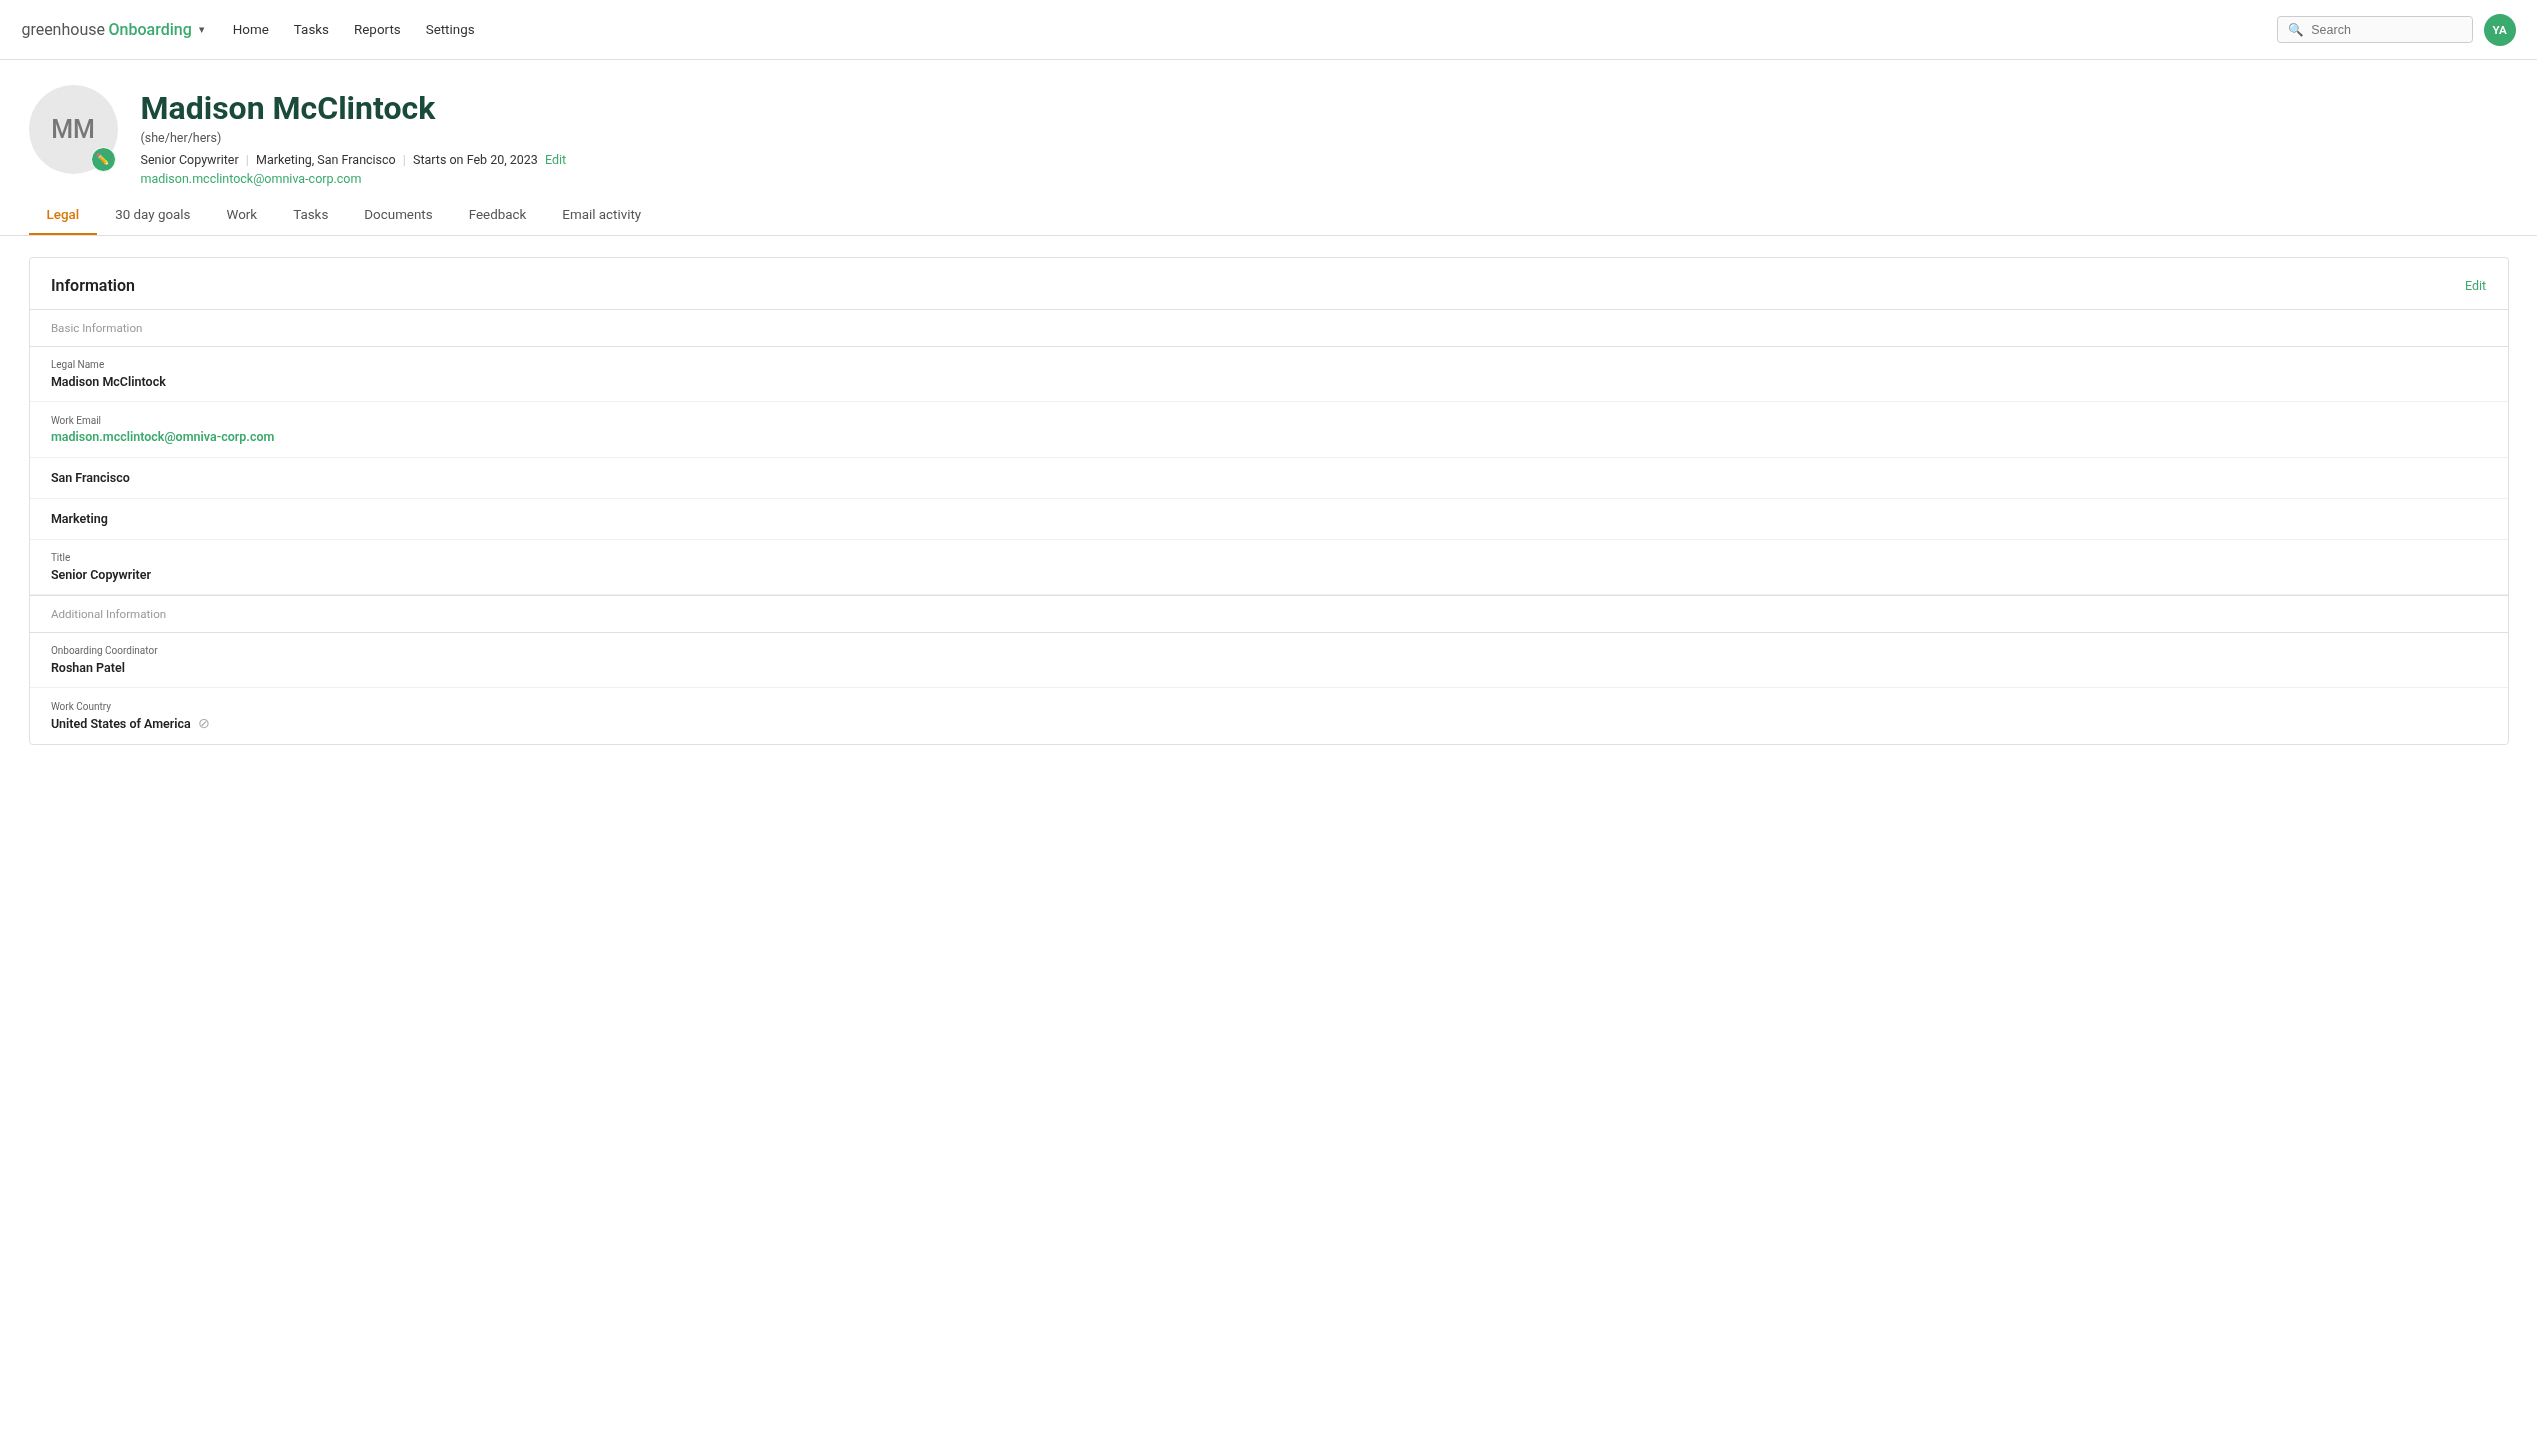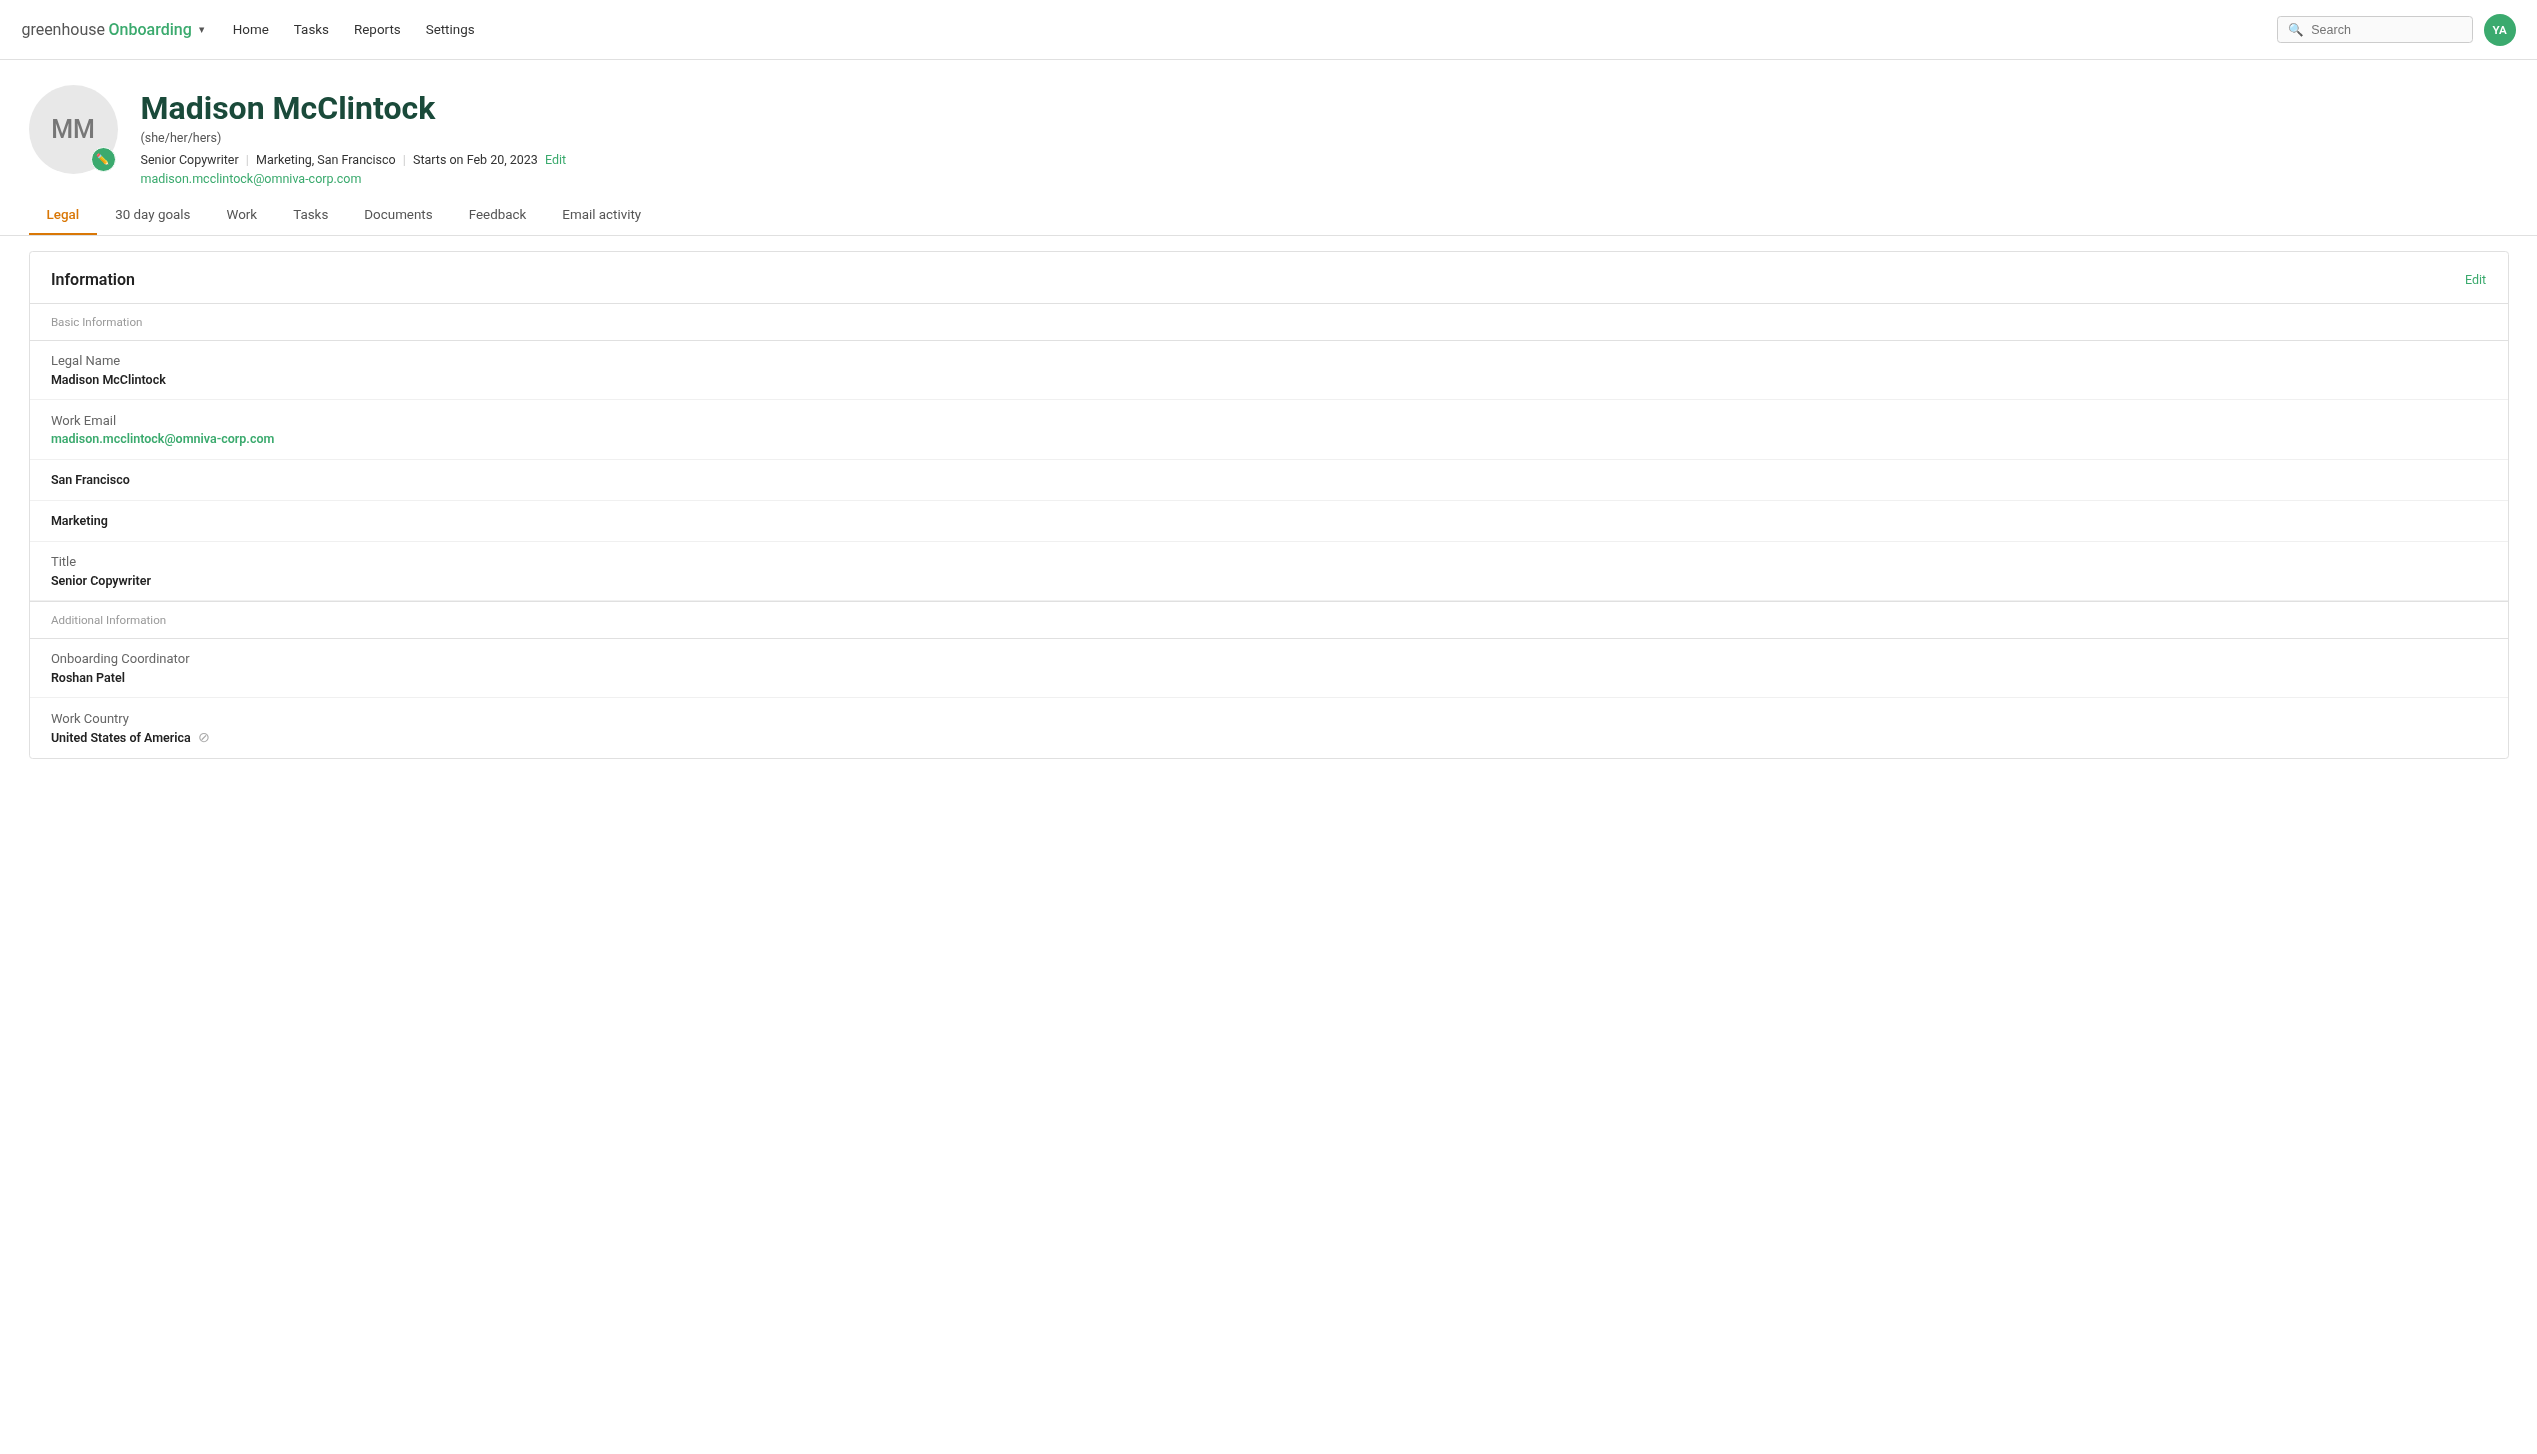--- a/index.html
+++ b/index.html
@@ -79,42 +79,42 @@
       color: #d97706;
       border-bottom: 2.7px solid #d97706;
       font-weight: 500;
     }
 
     
     .content { padding: 0 28.5px 28.5px 28.5px; }
     .section-card {
       border: 0.9px solid #e0e0e0;
       border-radius: 3.6px;
-      margin-top: 15px;
+      margin-top: 21px;
     }
     .section-header {
       display: flex; justify-content: space-between; align-items: center;
       padding: 18px 21.4px 14.2px 21.4px;
     }
     .section-title { font-size: 16px; font-weight: 600; color: #222; }
     .section-edit { color: #3baa6e; text-decoration: none; font-size: 12.5px; cursor: pointer; }
 
     .subsection-header {
       padding: 10.7px 21.4px;
       color: #999; font-size: 11.6px;
       border-top: 0.9px solid #e0e0e0;
       border-bottom: 0.9px solid #e0e0e0;
     }
 
     .field-row {
       padding: 12.5px 21.4px;
       border-bottom: 0.9px solid #f0f0f0;
     }
     .field-row:last-child { border-bottom: none; }
-    .field-label { font-size: 13px; color: #666; margin-bottom: 3.6px; }
+    .field-label { font-size: 10px; color: #666; margin-bottom: 3.6px; }
     .field-value { font-size: 12.5px; font-weight: 600; color: #222; }
     .field-value-link { font-size: 12.5px; font-weight: 600; color: #3baa6e; text-decoration: none; }
 
     .field-value-with-icon { display: flex; align-items: center; gap: 7.1px; }
     .edit-icon-small { color: #aaa; font-size: 14.2px; cursor: pointer; }
   </style>
 </head>
 <body>
 
 <nav class="navbar">

